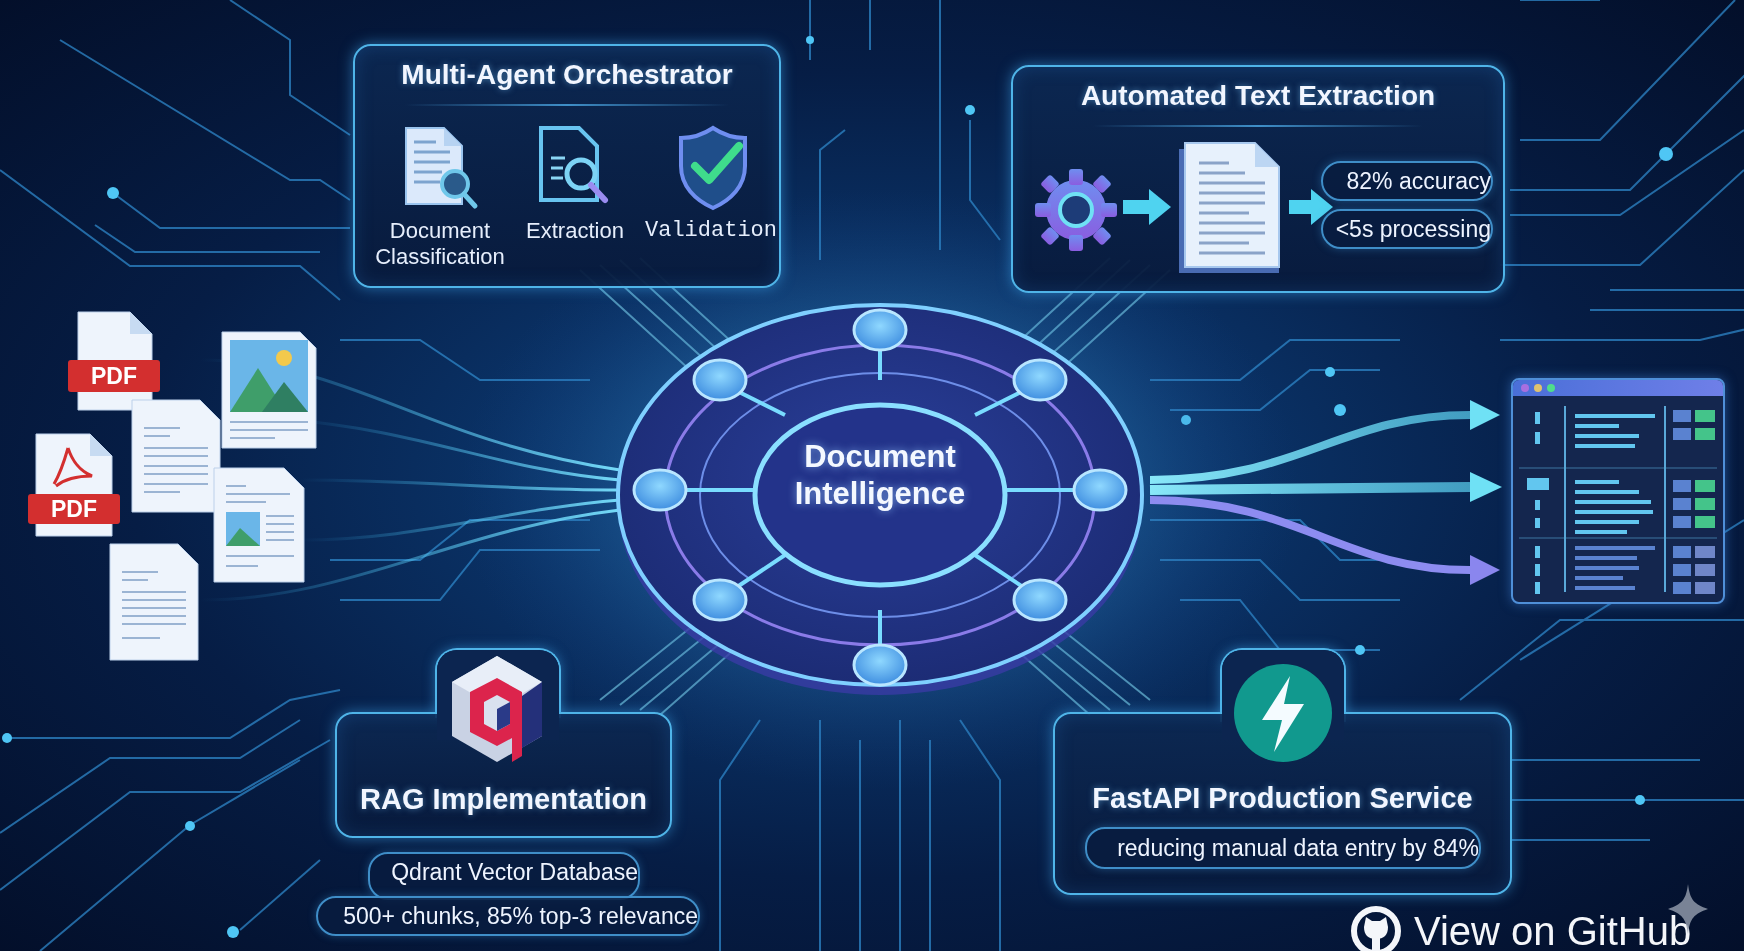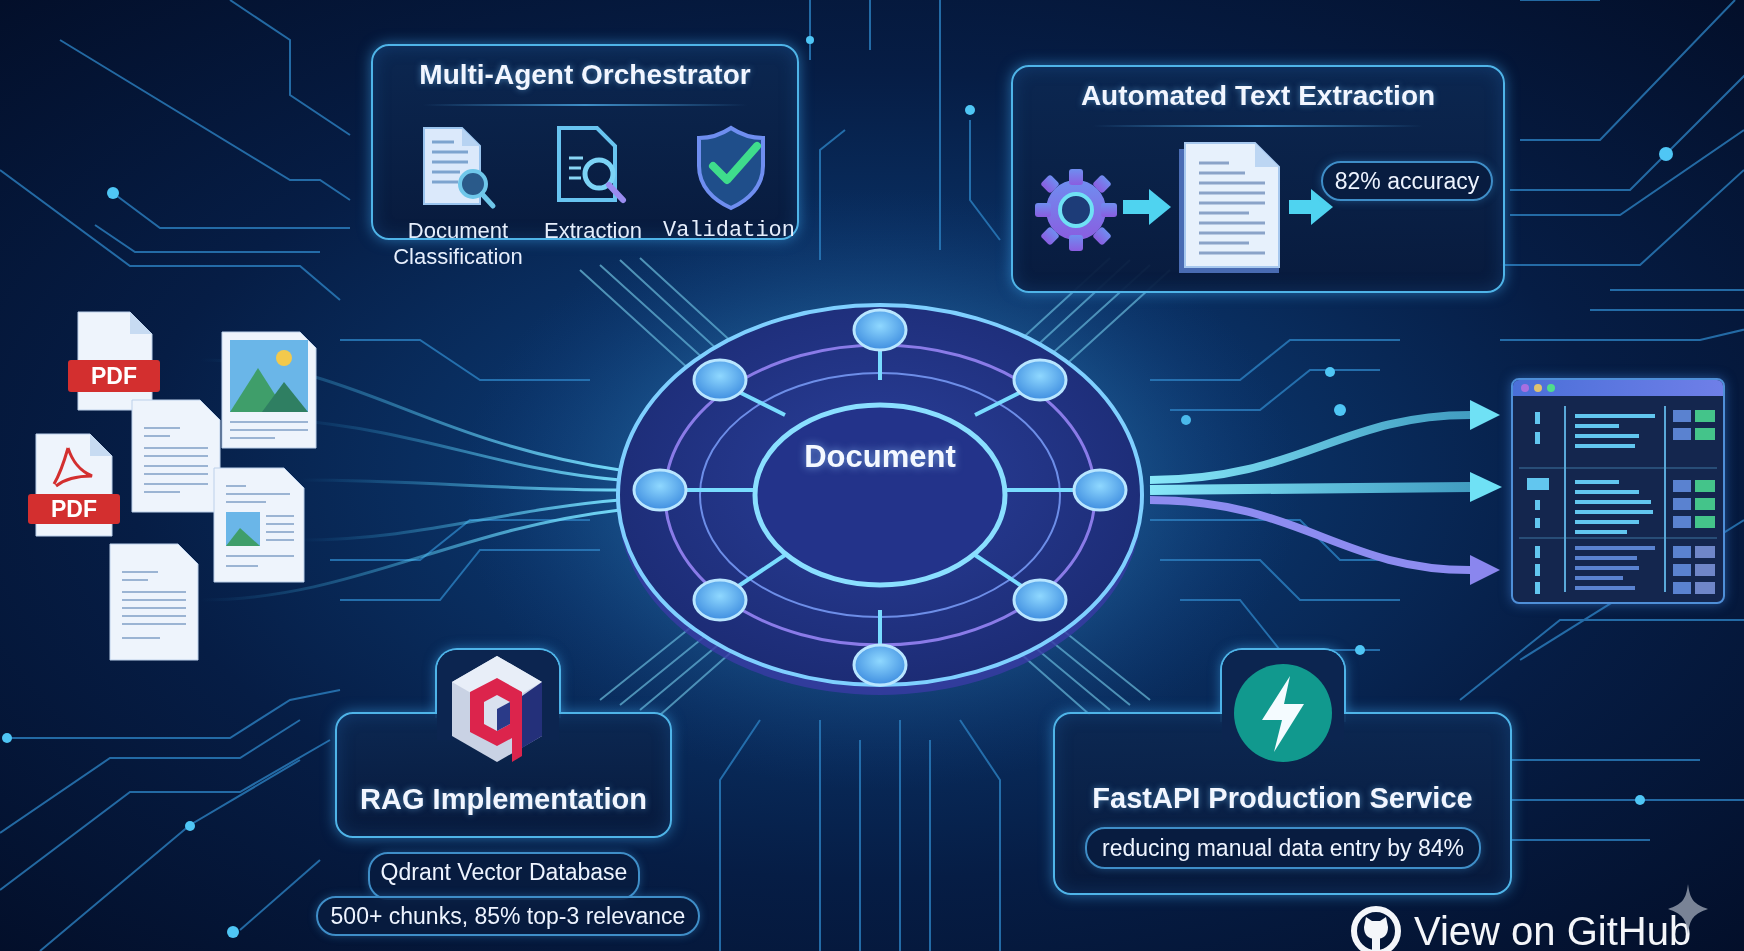--- a/index.html
+++ b/index.html
@@ -17,21 +17,21 @@
   }
   .panel-title {
     position: absolute; left: 0; right: 0; text-align: center;
     font-weight: bold; font-size: 28px; color: #f2f6ff;
     text-shadow: 0 0 6px rgba(120,200,255,0.5);
   }
   .divider { position: absolute; height: 2px; background: linear-gradient(90deg, transparent, #3f8fc8, transparent); }
   .label { position: absolute; text-align: center; font-size: 22px; color: #e6eefc; line-height: 26px; }
   .pill {
     position: absolute; box-sizing: border-box; border: 2px solid #3f8ec8; border-radius: 20px;
-    background: rgba(8,28,64,0.85); text-align: center; color: #eef4ff; font-size: 23px;
+    background: rgba(8,28,64,0.85); text-align: right; color: #eef4ff; font-size: 23px;
     box-shadow: 0 0 8px rgba(64,160,230,0.35);
   }
   .tab {
     position: absolute; box-sizing: border-box;
     background: #0c2550; border: 2px solid #4fb4e8; border-bottom: none; border-radius: 22px 22px 0 0;
     box-shadow: 0 0 12px rgba(64,170,240,0.5);
   }
   .center-text {
     position: absolute; left: 0; right: 0; text-align: center; font-weight: bold;
     font-size: 31px; line-height: 37px; color: #f4f8ff; text-shadow: 0 0 8px rgba(150,200,255,0.7);
@@ -170,23 +170,24 @@
         <ellipse cx="270" cy="375" rx="26" ry="20"></ellipse>
       <ellipse cx="50" cy="200" rx="26" ry="20"></ellipse>
         <ellipse cx="490" cy="200" rx="26" ry="20"></ellipse>
       <ellipse cx="110" cy="90" rx="26" ry="20"></ellipse>
         <ellipse cx="430" cy="90" rx="26" ry="20"></ellipse>
       <ellipse cx="110" cy="310" rx="26" ry="20"></ellipse>
         <ellipse cx="430" cy="310" rx="26" ry="20"></ellipse>
     </g>
   </svg>
   <div class="center-text" style="top:148px;">Document</div>
-</div>
-
-<div class="panel" style="left:371px;top:44px;width:428px;height:196px;">
+  <div class="center-text" style="top:185px;">Intelligence</div>
+</div>
+
+<div class="panel" style="left:353px;top:44px;width:428px;height:244px;">
   <div class="panel-title" style="top:13px;">Multi-Agent Orchestrator</div>
   <div class="divider" style="left:50px;right:50px;top:58px;"></div>
 
   <svg style="position:absolute;left:45px;top:78px;" width="80" height="86" viewBox="0 0 80 86">
     <path d="M6 4 H44 L62 22 V80 H6 Z" fill="#dbe9fb" stroke="#9ac4ee" stroke-width="2"></path>
     <path d="M44 4 V22 H62" fill="#b7d3f2"></path>
     <g stroke="#7da4cf" stroke-width="3">
         <line x1="14" y1="18" x2="36" y2="18"></line>
         <line x1="14" y1="28" x2="50" y2="28"></line>
         <line x1="14" y1="38" x2="50" y2="38"></line>
@@ -262,20 +263,21 @@
         <line x1="24" y1="94" x2="90" y2="94"></line>
         <line x1="24" y1="104" x2="74" y2="104"></line>
       <line x1="24" y1="114" x2="90" y2="114"></line>
     </g>
   </svg>
   <svg style="position:absolute;left:276px;top:120px;" width="46" height="40" viewBox="0 0 46 40">
     <rect x="0" y="13" width="24" height="14" fill="#4fd3f0"></rect>
       <polygon points="22,2 44,20 22,38" fill="#4fd3f0"></polygon>
   </svg>
   <div class="pill" style="left:308px;top:94px;width:172px;height:40px;line-height:36px;">82% accuracy</div>
+  <div class="pill" style="left:308px;top:142px;width:172px;height:40px;line-height:36px;">&lt;5s processing</div>
 </div>
 
 <div style="position:absolute;left:0;top:290px;width:340px;height:380px;">
   <svg width="340" height="380" viewBox="0 0 340 380">
     <g>
       <path d="M78 22 H130 L152 44 V120 H78 Z" fill="#eef4fc" stroke="#bcd0ea"></path>
       <path d="M130 22 V44 H152" fill="#c7dbf2"></path>
       <rect x="68" y="70" width="92" height="32" rx="3" fill="#d32f2f"></rect>
       <text x="114" y="94" text-anchor="middle" font-family="Liberation Sans, sans-serif" font-weight="bold" font-size="23" fill="#ffffff">PDF</text>
     </g>

